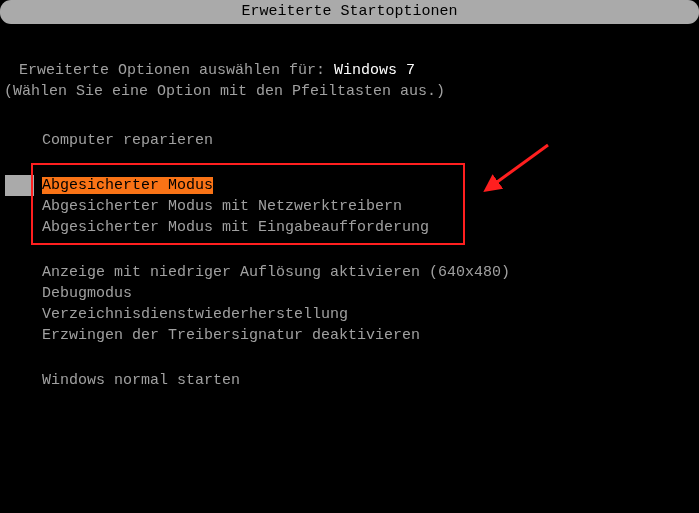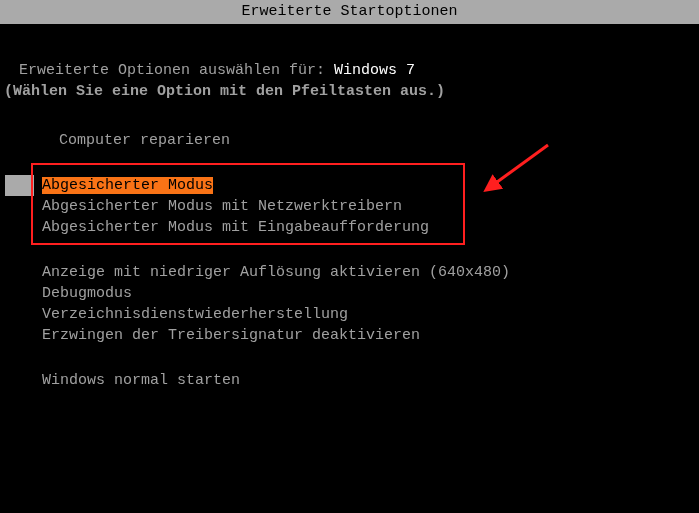--- a/index.html
+++ b/index.html
@@ -14,37 +14,36 @@
     overflow: hidden;
     position: relative;
   }
   .title-bar {
     background: #aaaaaa;
     color: #000;
     height: 24px;
     line-height: 24px;
     text-align: center;
     font-weight: normal;
+    border-radius: 11px;
   }
   .content {
     padding: 0;
   }
   .prompt-line {
     padding: 38px 0 0 19px;
   }
   .white-text {
     color: #ffffff;
   }
   .hint-line {
     padding: 4px 16px 0 4px;
-    font-weight: bold;
   }
   .menu-block {
     margin-top: 30px;
-    padding-left: 17px;
   }
   .menu-item {
     padding: 2px 0 2px 42px;
     cursor: default;
   }
   .menu-item.selected {
     
   }
   .sel-gutter {
     position: relative;

